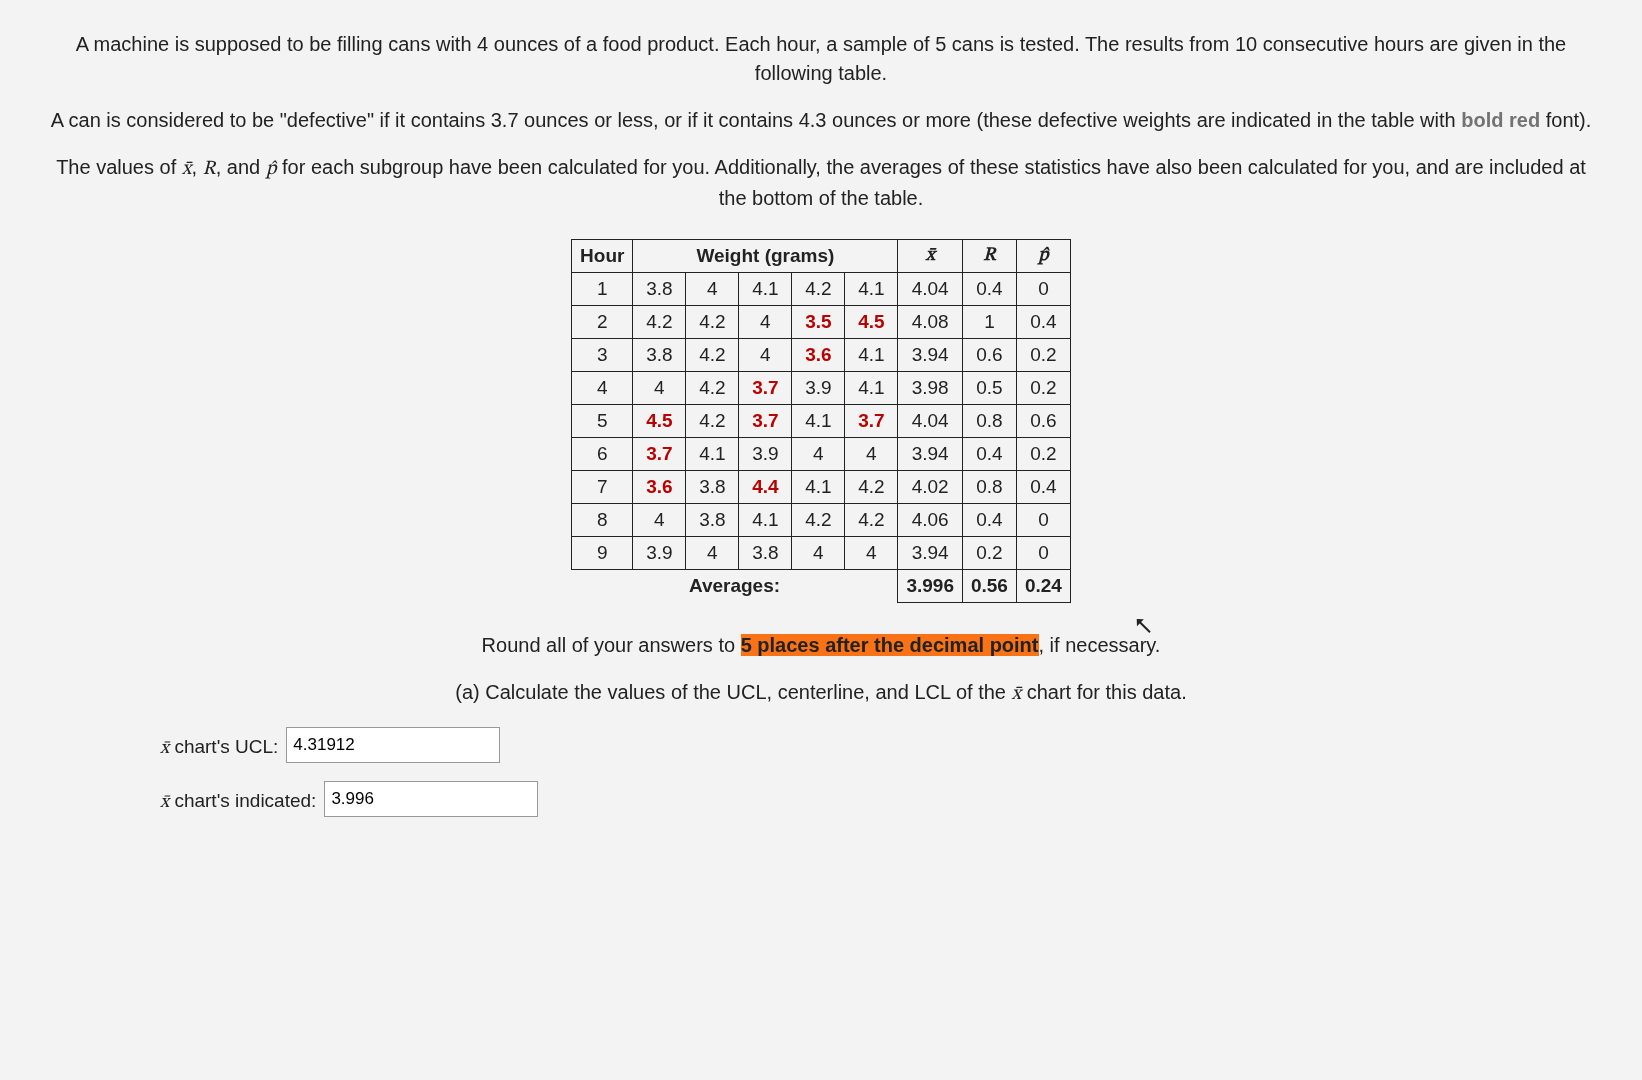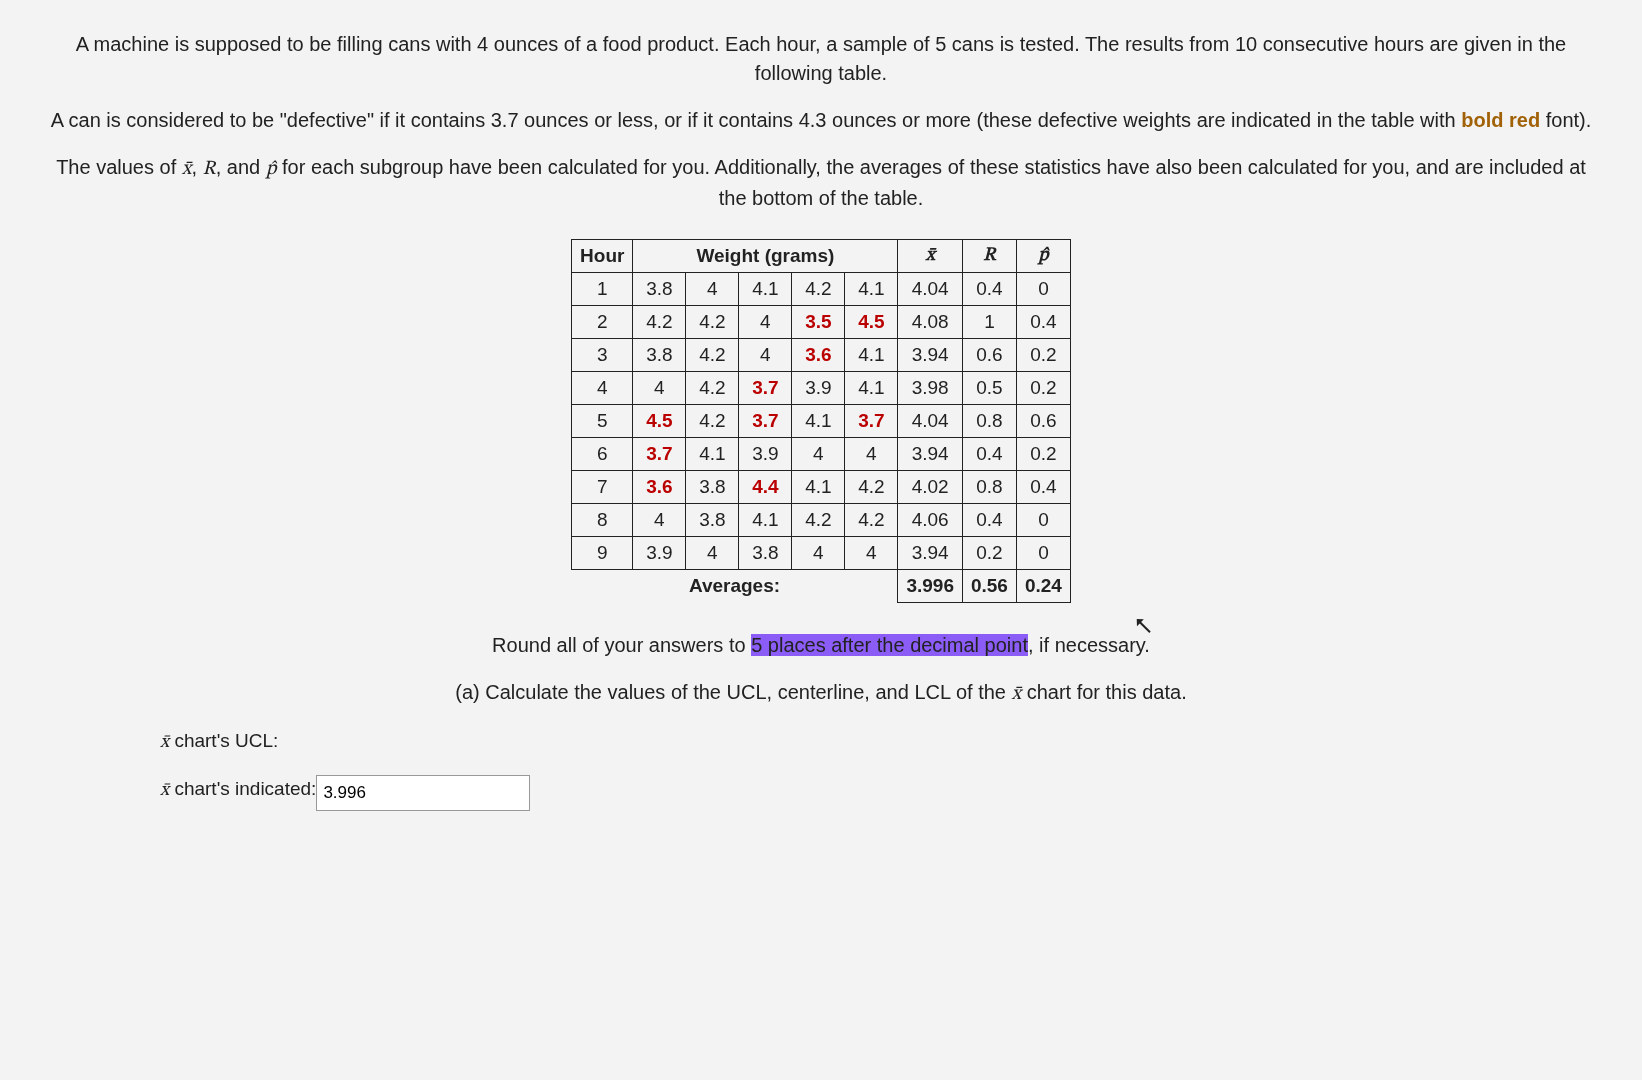--- a/index.html
+++ b/index.html
@@ -11,39 +11,40 @@
     background: #f3f3f3;
     line-height: 1.45;
     width: 1642px;
     box-sizing: border-box;
     min-height: 1080px;
   }
   p { margin: 0 0 18px 0; text-align: center; }
   .bold { font-weight: bold; }
   .red { color: #b00; font-weight: bold; }
   .math { font-family: "Cambria Math", "STIX Two Math", serif; font-style: italic; }
-  .highlight { background: #8b5cf6; font-weight: normal; }
+  .highlight { background: #f97316; font-weight: bold; }
   table.data {
     border-collapse: collapse;
     margin: 26px auto 28px auto;
     font-size: 19px;
   }
   table.data th, table.data td {
     border: 1px solid #222;
     padding: 2px 8px;
     text-align: center;
     min-width: 36px;
     height: 28px;
   }
   table.data th { font-weight: bold; }
   .avg-label { text-align: right; padding-right: 6px; }
   .field-row {
     margin: 8px 0 18px 120px;
     display: flex;
-    align-items: flex-start;
+    align-items: flex-end;
+    gap: 8px;
   }
   .field-label { font-size: 19px; }
   input.text-field {
     font-family: inherit;
     font-size: 17px;
     padding: 4px 6px;
     border: 1px solid #999;
     background: #fff;
     width: 200px;
     height: 26px;
@@ -56,21 +57,21 @@
     pointer-events: none;
   }
   .noborder { border: none !important; }
 </style>
 </head>
 <body>
 
 <p>A machine is supposed to be filling cans with 4 ounces of a food product. Each hour, a sample of 5 cans is tested. The results from 10 consecutive hours are given in the following table.</p>
 
 <p>
-  <span>A can is considered to be "defective" if it contains 3.7 ounces or less, or if it contains 4.3 ounces or more (these defective weights are indicated in the table with </span><span class="bold" style="color:#a16207">bold red</span><span> font).</span>
+  <span>A can is considered to be "defective" if it contains 3.7 ounces or less, or if it contains 4.3 ounces or more (these defective weights are indicated in the table with </span><span class="bold" style="color:#737373">bold red</span><span> font).</span>
 </p>
 
 <p>
   <span>The values of </span><span class="math">x̄</span>, <span class="math">R</span><span>, and </span><span class="math">p̂</span><span> for each subgroup have been calculated for you.  Additionally, the averages of these statistics have also been calculated for you, and are included at the bottom of the table.</span>
 </p>
 
 <table class="data">
   <thead>
     <tr>
       <th>Hour</th>
@@ -194,20 +195,21 @@
 <p>
   <span>Round all of your answers to </span><span class="highlight">5 places after the decimal point</span><span>, if necessary.</span>
 </p>
 
 <p>
   <span>(a) Calculate the values of the UCL, centerline, and LCL of the </span><span class="math">x̄</span><span>  chart for this data.</span>
 </p>
 
 <div class="field-row">
   <span class="field-label"><span class="math">x̄</span><span> chart's UCL:</span></span>
+  <input type="text" class="text-field" value="4.31912" style="">
 </div>
 
 <div class="field-row">
   <span class="field-label"><span class="math">x̄</span><span> chart's indicated:</span></span>
   <input type="text" class="text-field" value="3.996" style="">
 </div>
 
 <span class="cursor-arrow" style="left:1135px; top:608px;">⭦</span>
 
 </body></html>

